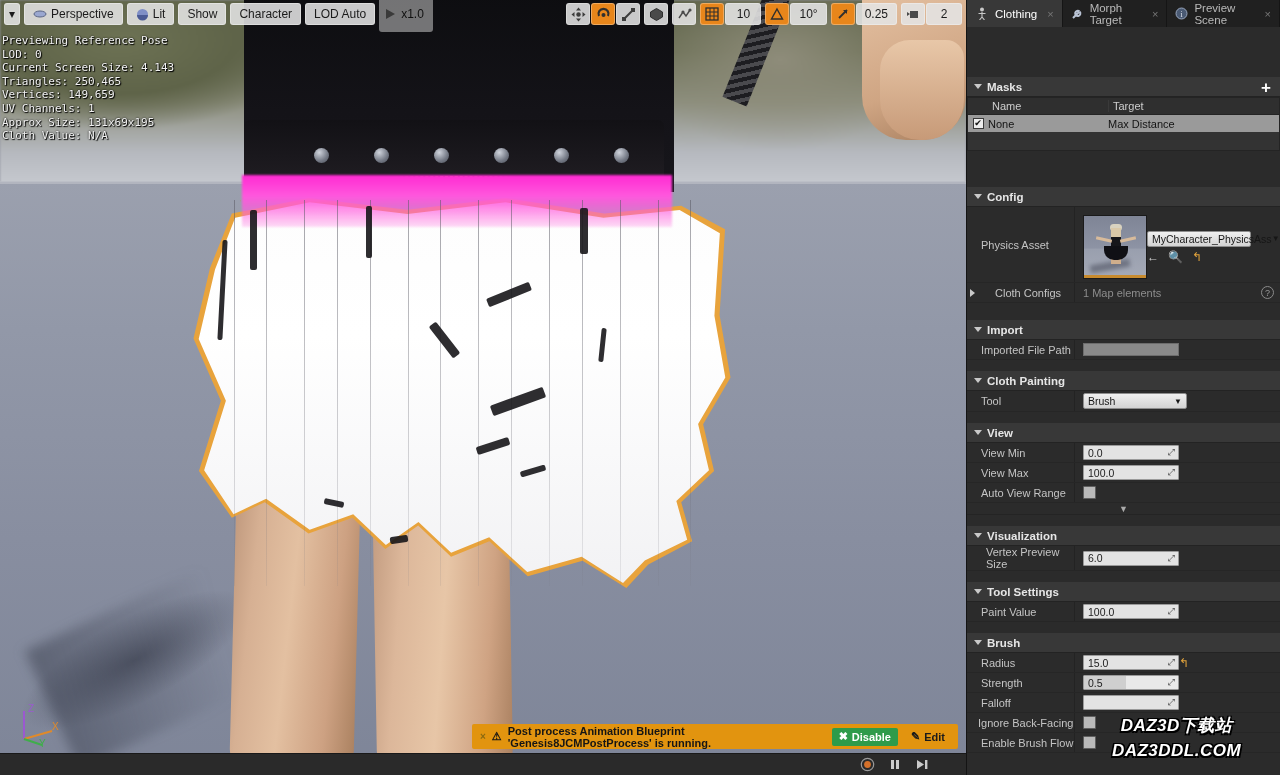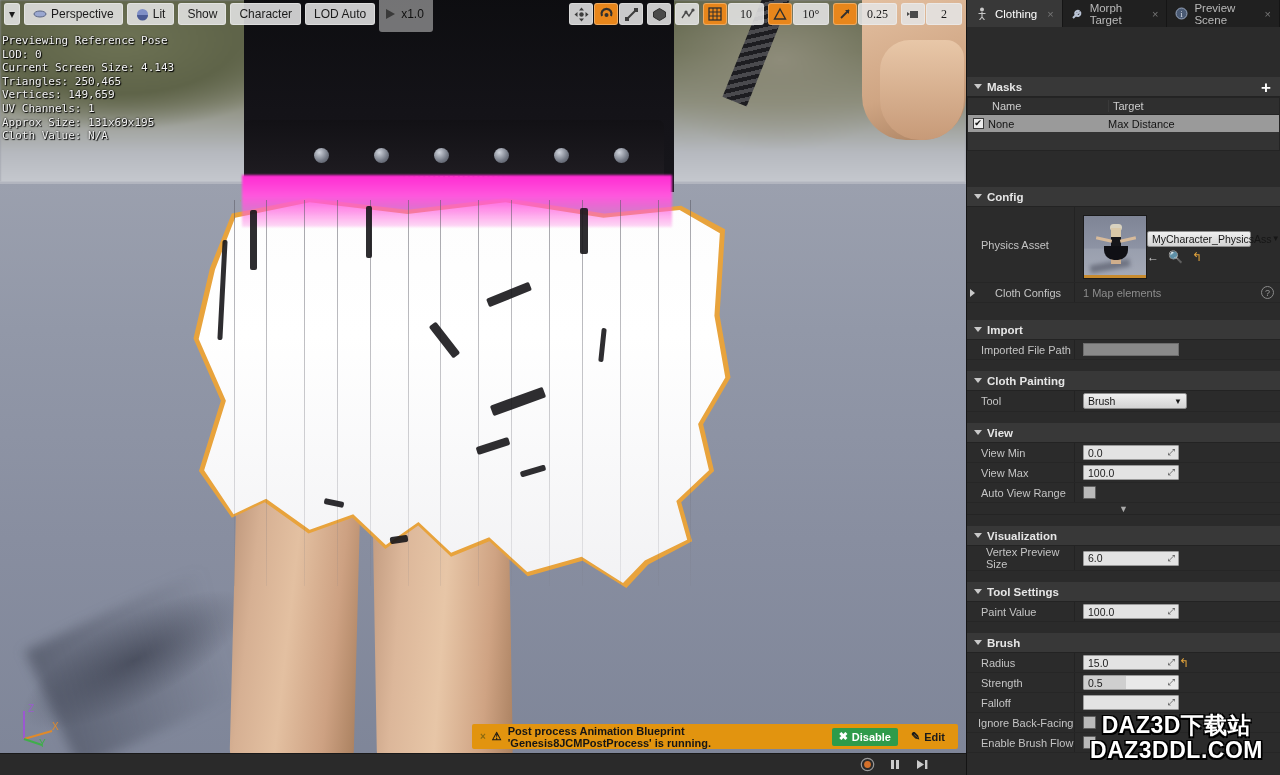--- a/index.html
+++ b/index.html
@@ -157,21 +157,21 @@
     display: flex; align-items: center; justify-content: center;
     border: 1px solid rgba(255,255,255,.3);
   }
   .tb-ico-btn.on { background: #e8861b; }
   .tb-num {
     height: 22px; min-width: 36px; padding: 0 8px; border-radius: 3px;
     background: rgba(228,228,228,.88); color: #1b1b1b;
     font-size: 12px; display: flex; align-items: center; justify-content: center;
     border: 1px solid rgba(255,255,255,.3);
   }
-  .tb-group { display: flex; gap: 1px; align-items: center; font-family: Liberation Serif, serif; }
+  .tb-group { display: flex; gap: 1px; align-items: center; }
   .tb-play { display: flex; align-items: center; gap: 5px; background: rgba(200,200,200,.55);
     padding: 0 9px 0 5px; height: 36px; border-radius: 3px; color:#101010; font-size:12px;}
 
   
   #rightpanel {
     position: absolute; left: 966px; top: 0; width: 314px; height: 775px;
     background: #2b2b2b; border-left: 1px solid #141414;
     font-size: 11px; color: #cfcfcf;
   }
   #tabstrip {
@@ -293,21 +293,21 @@
     display: flex; align-items: center; justify-content: flex-end; gap: 10px; padding-right: 36px;
   }
   .pb { width: 17px; height: 17px; display: flex; align-items: center; justify-content: center; color: #cbcbcb; }
 
   
   #watermark {
     position: absolute; left: 1073px; top: 712px; width: 207px; height: 52px;
     display: flex; flex-direction: column; align-items: center; justify-content: center;
     color: #ffffff; font-weight: bold; letter-spacing: .5px;
     text-shadow: -1.5px -1.5px 0 #000, 1.5px -1.5px 0 #000, -1.5px 1.5px 0 #000, 1.5px 1.5px 0 #000;
-    font-size: 23px; line-height: 25px; pointer-events: none;
+    font-size: 17px; line-height: 25px; pointer-events: none; font-style: italic;
   }
 </style>
 </head>
 <body>
 
 <div id="app">
 
   <div id="viewport">
     <div class="bg-sky"></div>
     <div class="bg-floor"></div>

